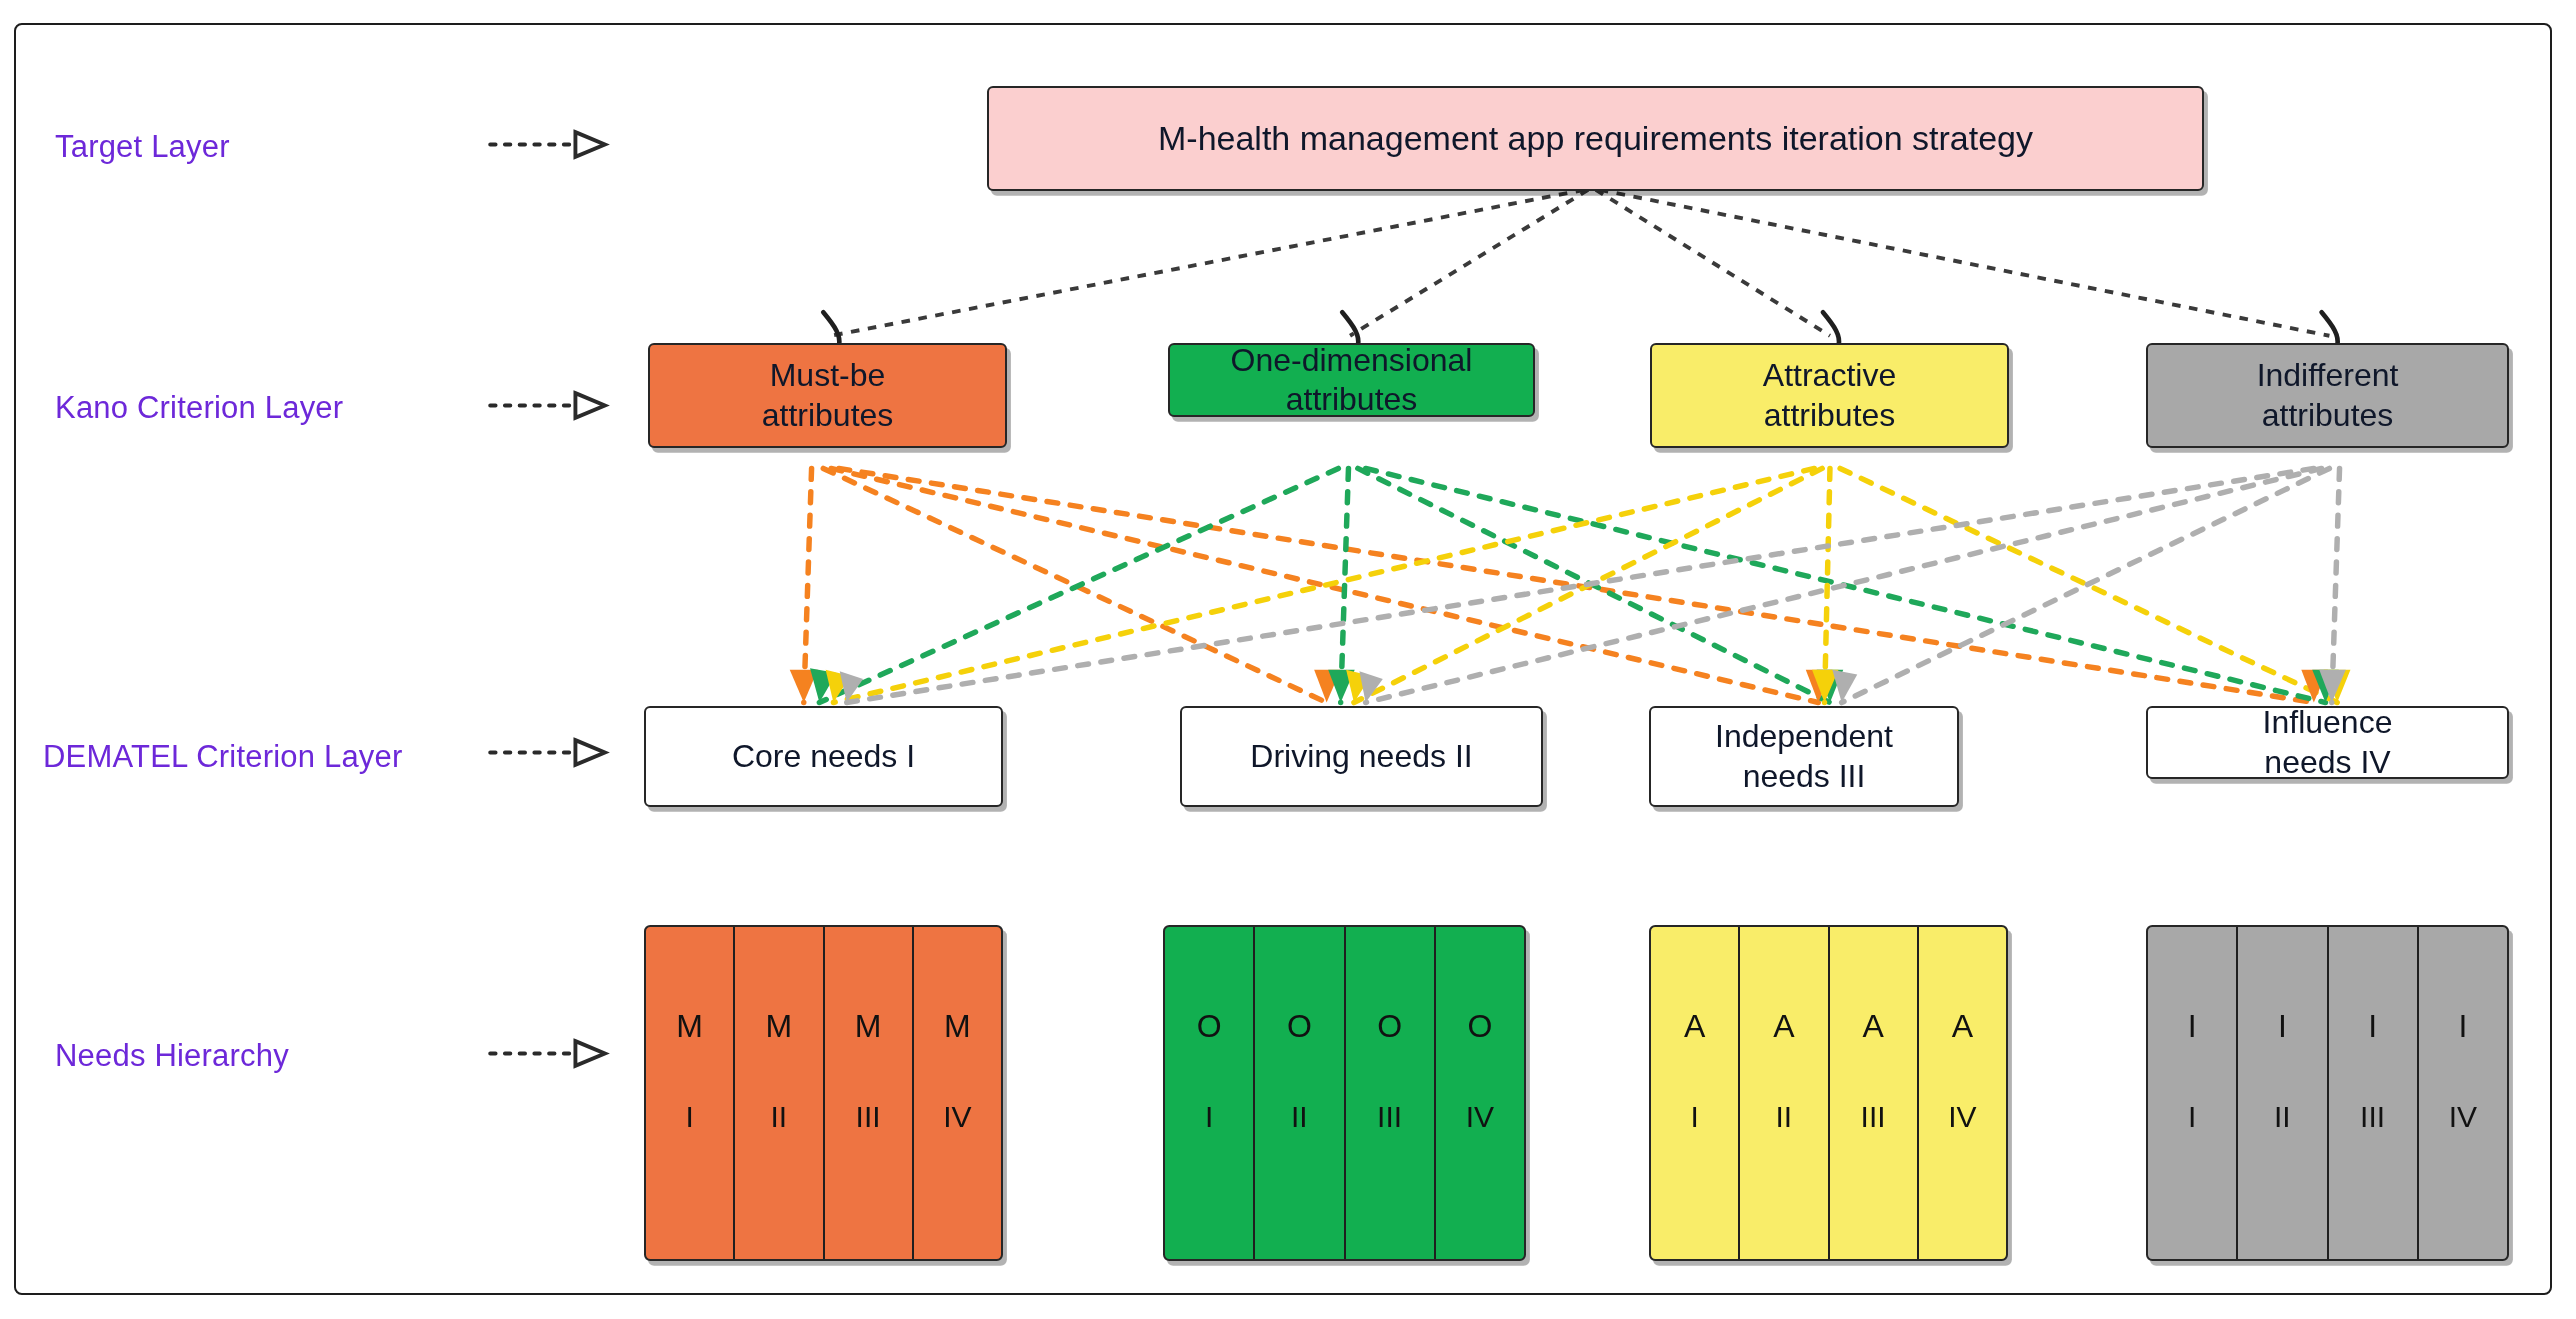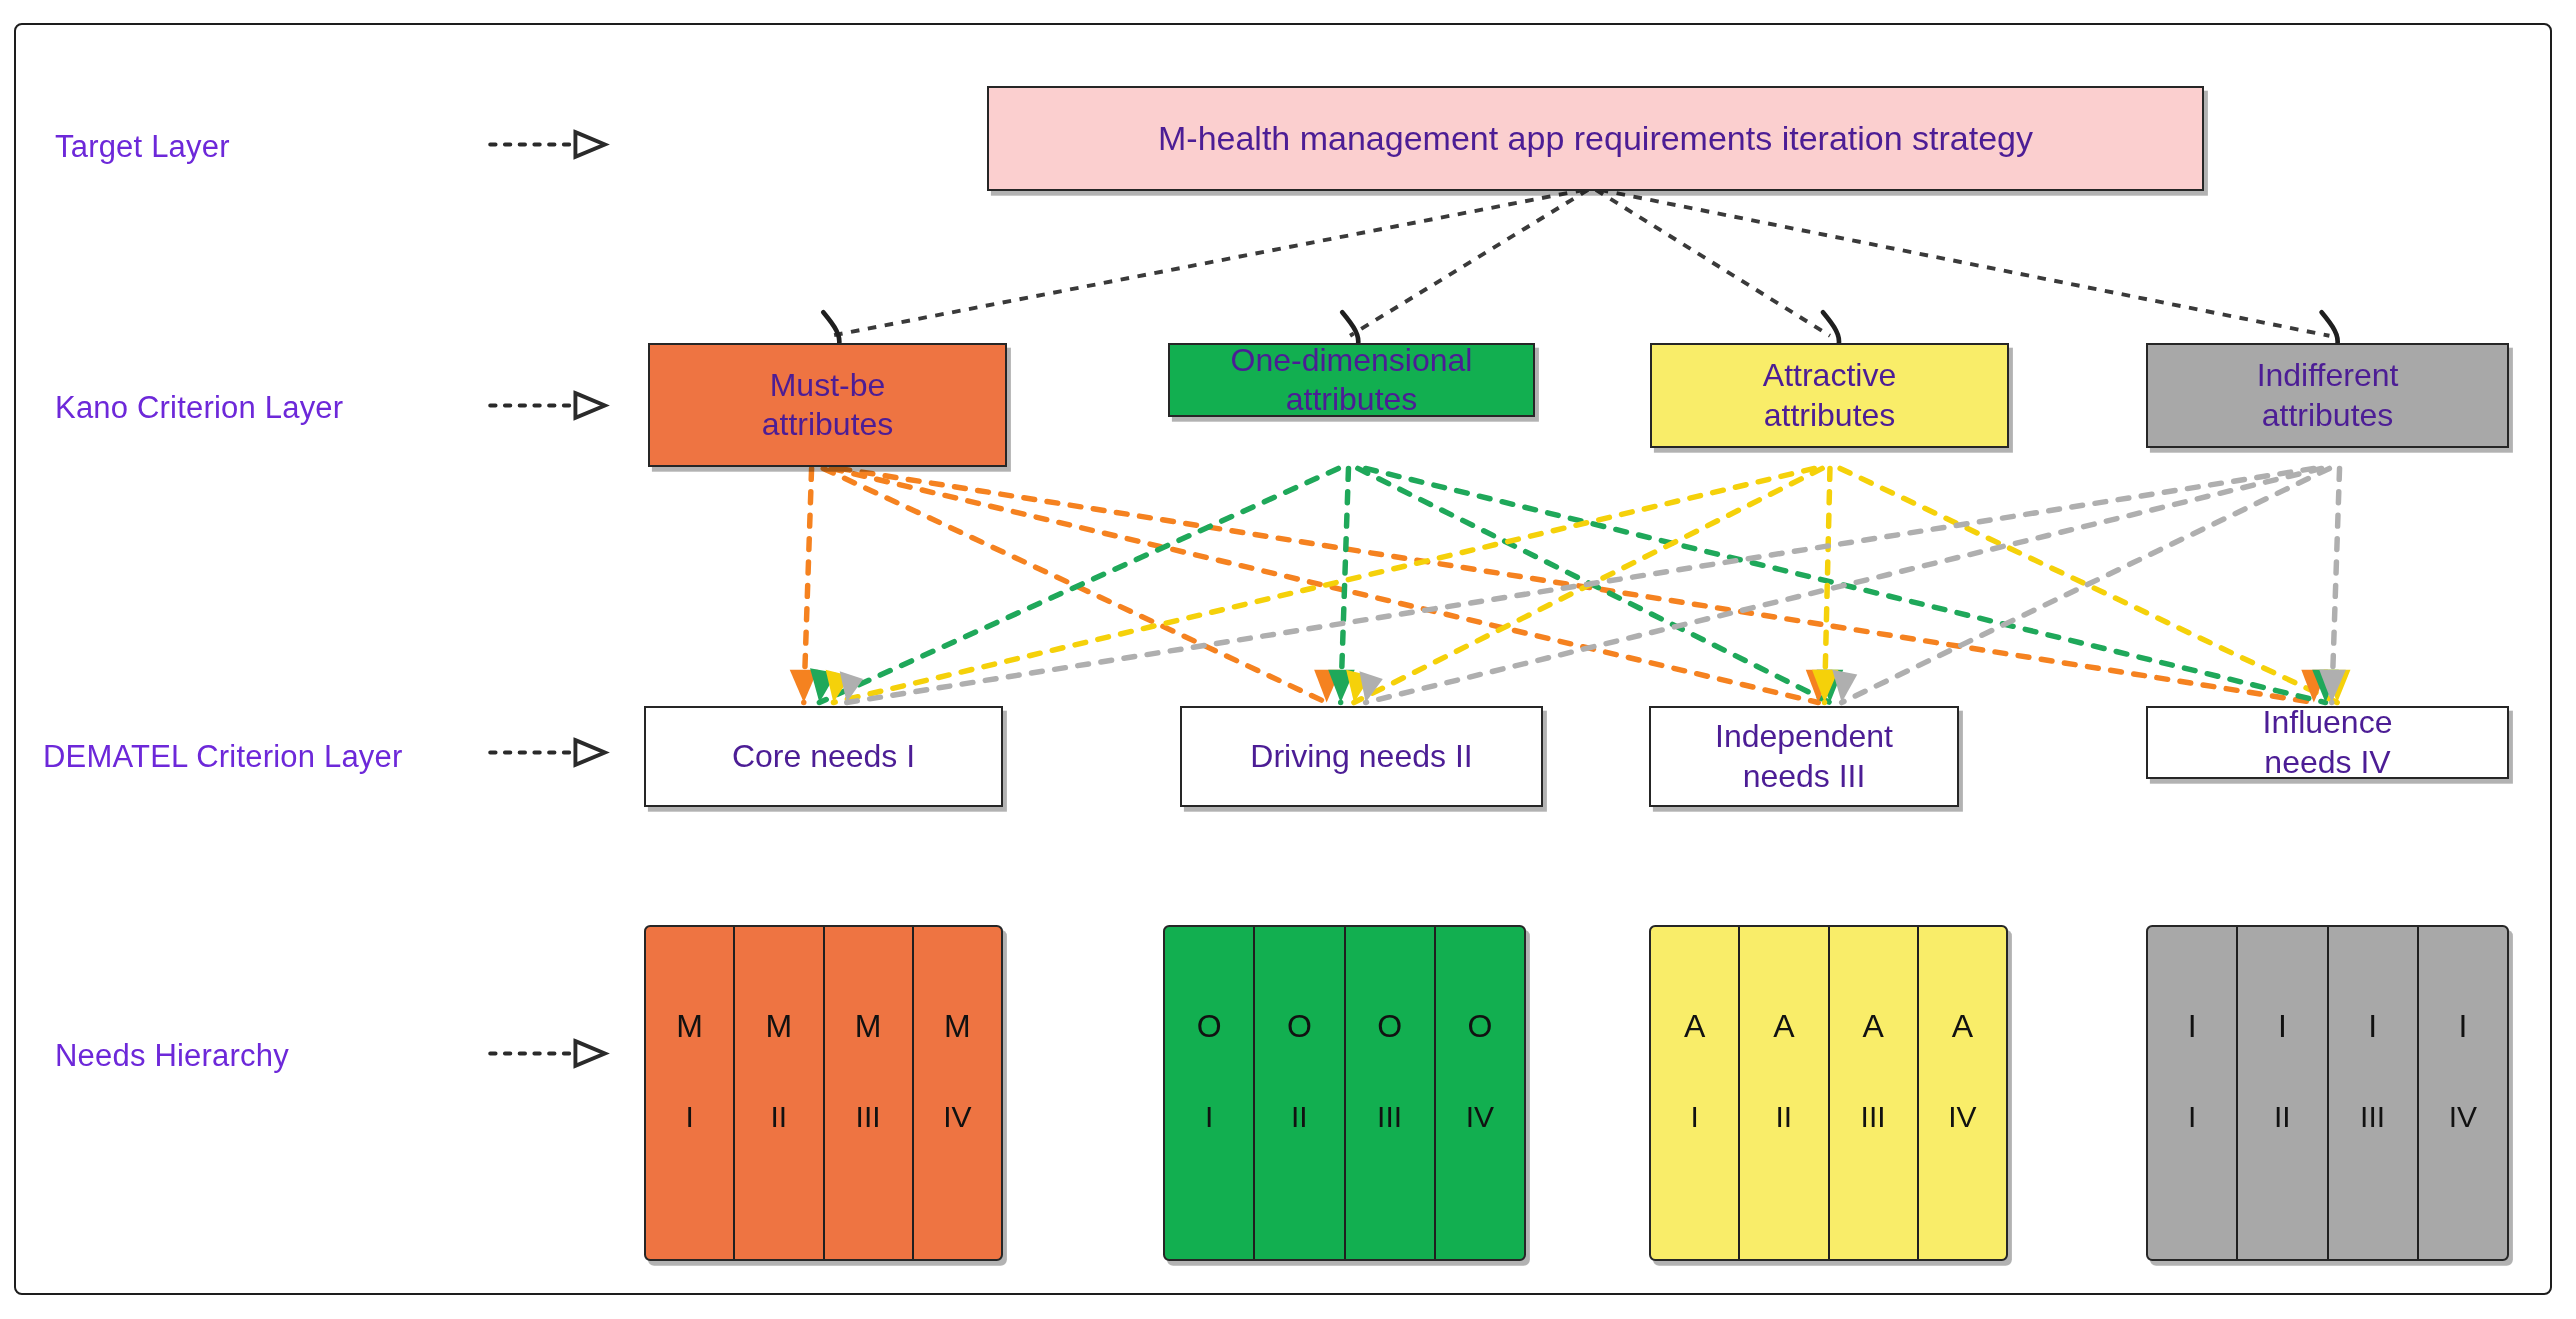--- a/index.html
+++ b/index.html
@@ -38,27 +38,27 @@
   .layer-arrow {
     position: absolute;
     width: 133px;
     height: 31px;
   }
   
   .node {
     position: absolute;
     box-sizing: border-box;
     border: 2.3px solid #262626;
-    border-radius: 0;
+    border-radius: 6px;
     display: flex;
     flex-direction: column;
     align-items: center;
     justify-content: center;
     text-align: center;
-    color: #4c1d95;
+    color: #0f172a;
     box-shadow: 3.9px 4.7px 0 rgba(0,0,0,0.30);
     line-height: 1.22;
   }
   .node .ln { display: block; }
   #target-box {
     font-size: 34px;
     background: #FBCFCF;
   }
   .kano-box { font-size: 32px; }
   .dematel-box { font-size: 32px; background: #ffffff; }
@@ -197,21 +197,21 @@
       <polygon points="2980,900 2963,858 2997,858" fill="#1FA85A"></polygon>
       <polygon points="2995,900 2978,858 3012,858" fill="#F5D10A"></polygon>
       <polygon points="2988,900 2972,858 3006,858" fill="#AFAFAF"></polygon>
     </g>
   </svg>
 
   <div id="target-box" class="node" style="left:987px; top:86px; width:1217px; height:105px;">
     <span class="ln">M-health management app requirements iteration strategy</span>
   </div>
 
-  <div class="node kano-box" style="left:648px; top:343px; width:359px; height:124px; background:#EE7442;">
+  <div class="node kano-box" style="left:648px; top:343px; width:359px; height:105px; background:#EE7442;">
     <span class="ln">Must-be</span>
     <span class="ln">attributes</span>
   </div>
   <div class="node kano-box" style="left:1168px; top:343px; width:367px; height:74px; background:#12AF50;">
     <span class="ln">One-dimensional</span>
     <span class="ln">attributes</span>
   </div>
   <div class="node kano-box" style="left:1650px; top:343px; width:359px; height:105px; background:#F9ED69;">
     <span class="ln">Attractive</span>
     <span class="ln">attributes</span>

